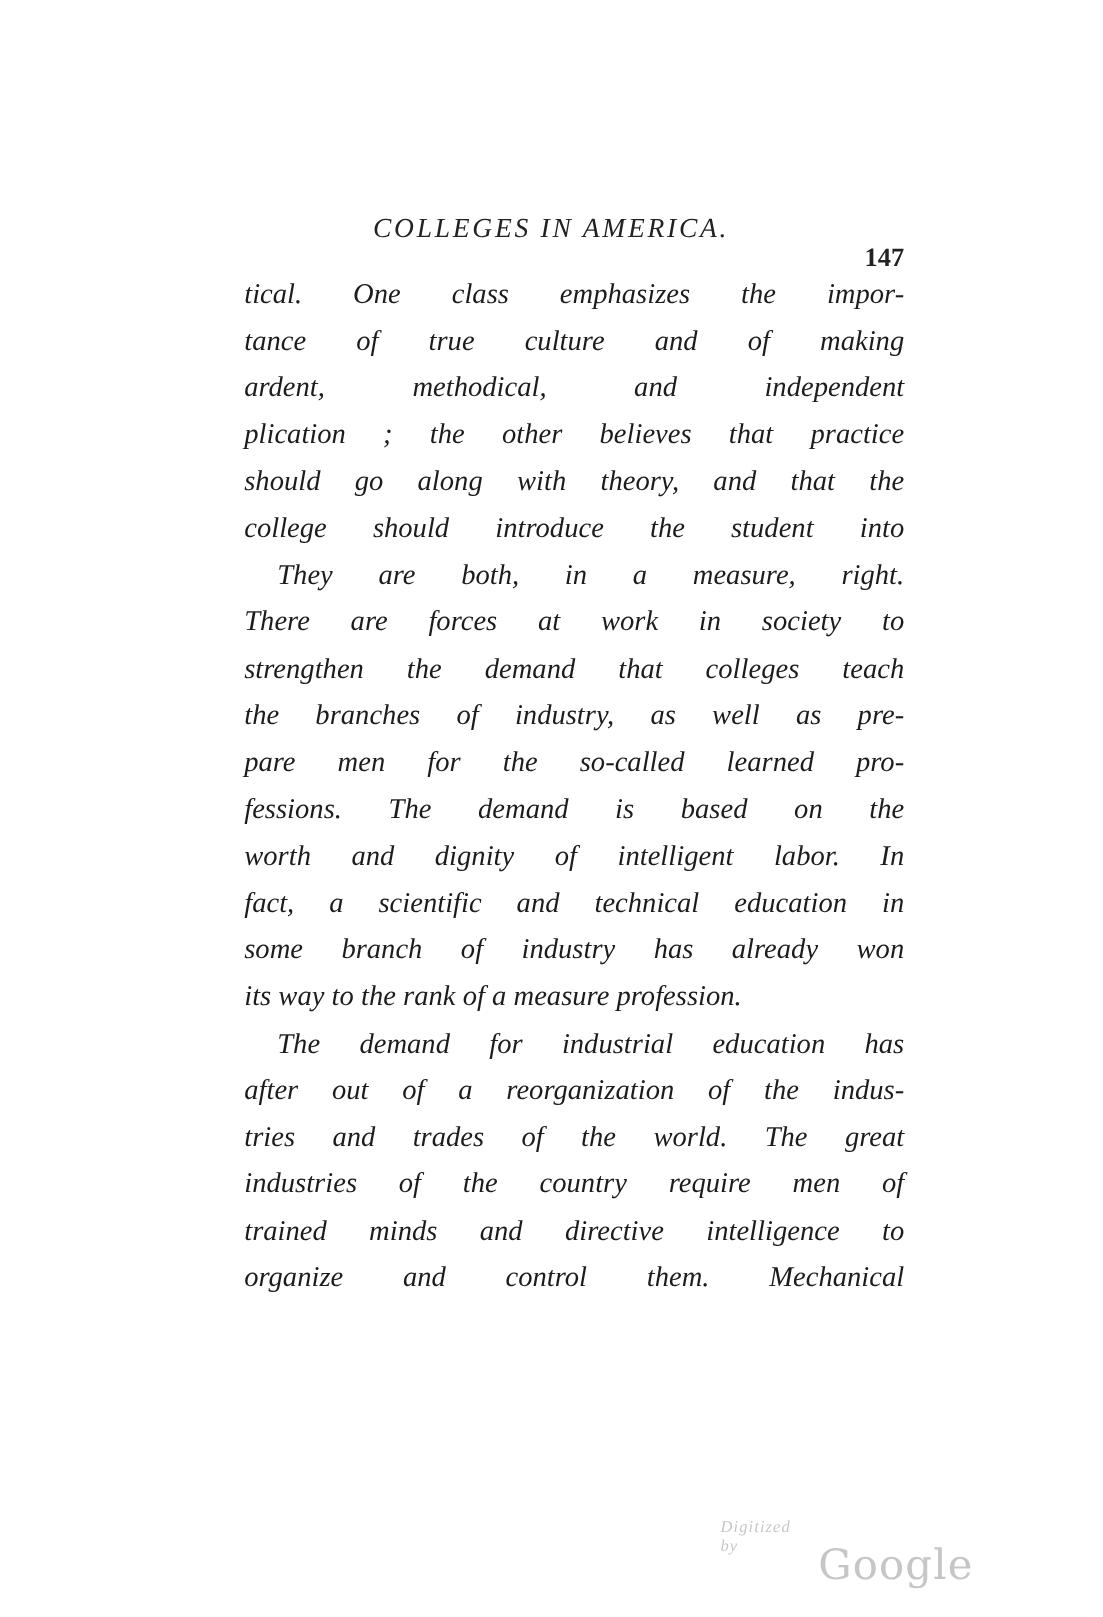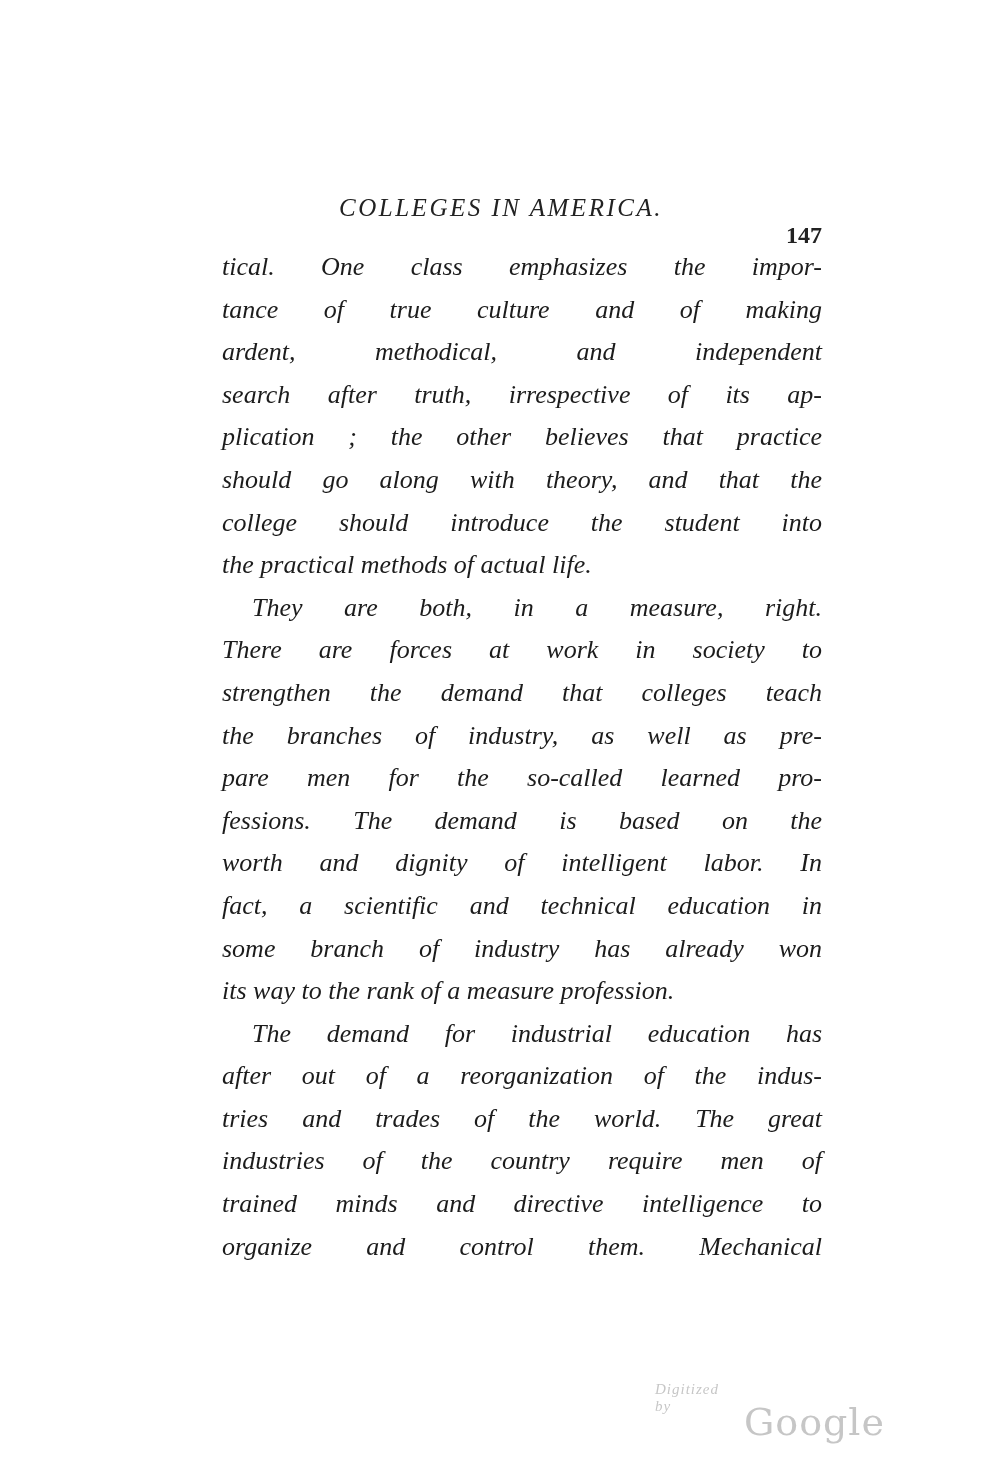--- a/index.html
+++ b/index.html
@@ -99,25 +99,23 @@
 
   <div class="running-head">
     <div class="running-title">COLLEGES IN AMERICA.</div>
     <div class="page-number">147</div>
   </div>
 
   <div class="body-block">
     <div class="line">tical. One class emphasizes the impor-</div>
     <div class="line">tance of true culture and of making</div>
     <div class="line">ardent, methodical, and independent</div>
-    <div class="line">search after truth, irrespective of its ap-</div>
     <div class="line">plication ; the other believes that practice</div>
     <div class="line">should go along with theory, and that the</div>
     <div class="line">college should introduce the student into</div>
-    <div class="line para-end">the practical methods of actual life.</div>
     <div class="line indent">They are both, in a measure, right.</div>
     <div class="line">There are forces at work in society to</div>
     <div class="line">strengthen the demand that colleges teach</div>
     <div class="line">the branches of industry, as well as pre-</div>
     <div class="line">pare men for the so-called learned pro-</div>
     <div class="line">fessions. The demand is based on the</div>
     <div class="line">worth and dignity of intelligent labor. In</div>
     <div class="line">fact, a scientific and technical education in</div>
     <div class="line">some branch of industry has already won</div>
     <div class="line para-end">its way to the rank of a measure profession.</div>

